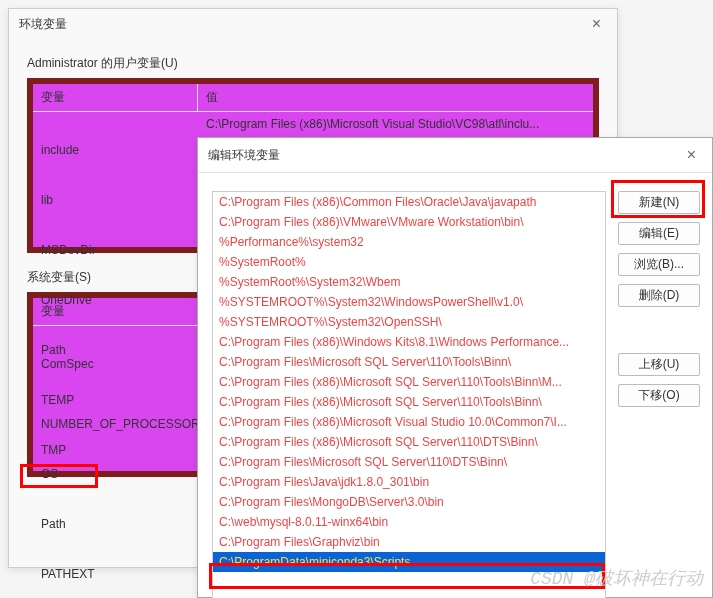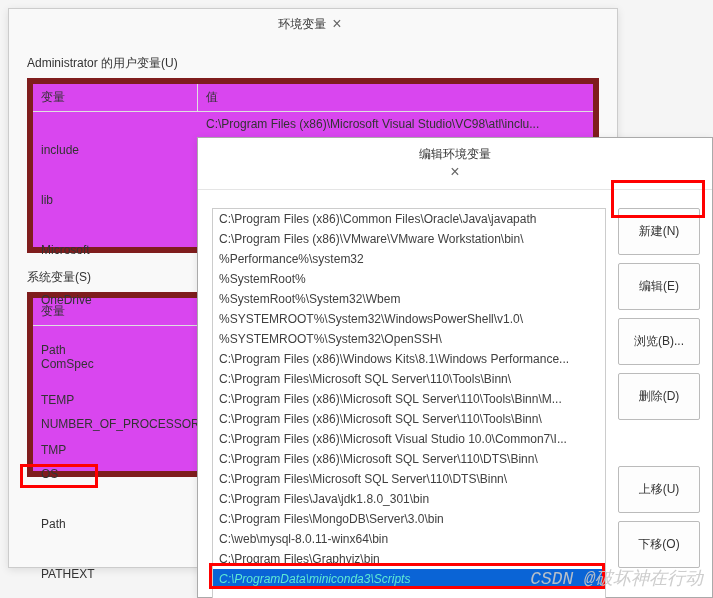--- a/index.html
+++ b/index.html
@@ -18,21 +18,21 @@
       border: 1px solid #ccc;
       box-shadow: 0 2px 8px rgba(0,0,0,0.1);
     }
     .dlg1 {
       left: 8px; top: 8px;
       width: 610px; height: 560px;
       background: #f9f9f9;
     }
     .titlebar {
       display: flex;
-      justify-content: center;
+      justify-content: space-between;
       align-items: center;
       padding: 6px 10px;
       font-size: 12px;
       color: #333;
     }
     .close-btn {
       font-size: 16px;
       color: #666;
       cursor: pointer;
       padding: 0 6px;
@@ -81,59 +81,57 @@
     
     .dlg2 {
       left: 197px; top: 137px;
       width: 516px; height: 461px;
       background: #fff;
       border: 1px solid #aaa;
     }
     .dlg2 .titlebar {
       border-bottom: 1px solid #e5e5e5;
       padding: 8px 10px;
-      flex-direction: column;
     }
     .dlg2-body {
       display: flex;
       padding: 18px 12px 12px 14px;
       gap: 12px;
     }
     .path-list {
       flex: 1;
       border: 1px solid #ccc;
       background: #fff;
       height: 420px;
       overflow: hidden;
     }
     .path-item {
       font-size: 12px;
       padding: 3px 6px;
       white-space: nowrap;
       overflow: hidden;
       text-overflow: ellipsis;
-      color: #404040;
+      color: #ef4444;
       cursor: pointer;
     }
     .path-item.selected {
       background: #0a64d6;
-      color: #5eead4;
-      font-style: italic;
+      color: #fde047;
     }
     .btn-col {
       width: 82px;
       display: flex;
       flex-direction: column;
       gap: 8px;
     }
     .btn {
       background: #fdfdfd;
       border: 1px solid #bbb;
       border-radius: 2px;
-      padding: 14px 4px;
+      padding: 2px 4px;
       font-size: 12px;
       text-align: center;
       cursor: pointer;
       color: #333;
     }
     .gap-big { height: 30px; }
     .gap-med { height: 18px; }
     .watermark {
       position: absolute;
       right: 10px; bottom: 8px;
@@ -162,21 +160,21 @@
     <div id="user-rows">
         <div class="var-row">
           <div class="col-name">include</div>
           <div class="col-val">C:\Program Files (x86)\Microsoft Visual Studio\VC98\atl\inclu...</div>
         </div>
         <div class="var-row">
           <div class="col-name">lib</div>
           <div class="col-val">C:\Program Files (x86)\Microsoft Visual Studio\VC98\mfc\lib;</div>
         </div>
         <div class="var-row">
-          <div class="col-name">Microsoft</div>
+          <div class="col-name">MSDevDir</div>
           <div class="col-val"></div>
         </div>
         <div class="var-row">
           <div class="col-name">OneDrive</div>
           <div class="col-val"></div>
         </div>
         <div class="var-row">
           <div class="col-name">Path</div>
           <div class="col-val"></div>
         </div>

